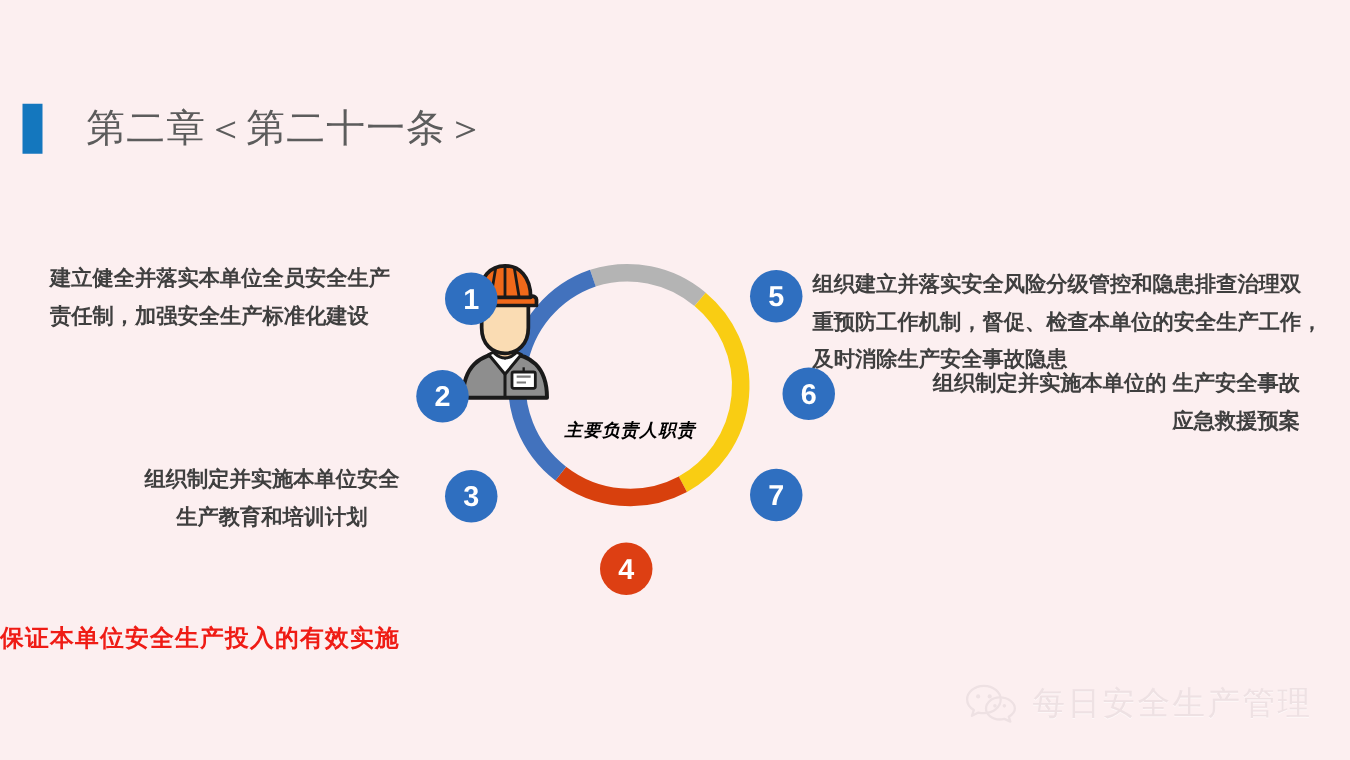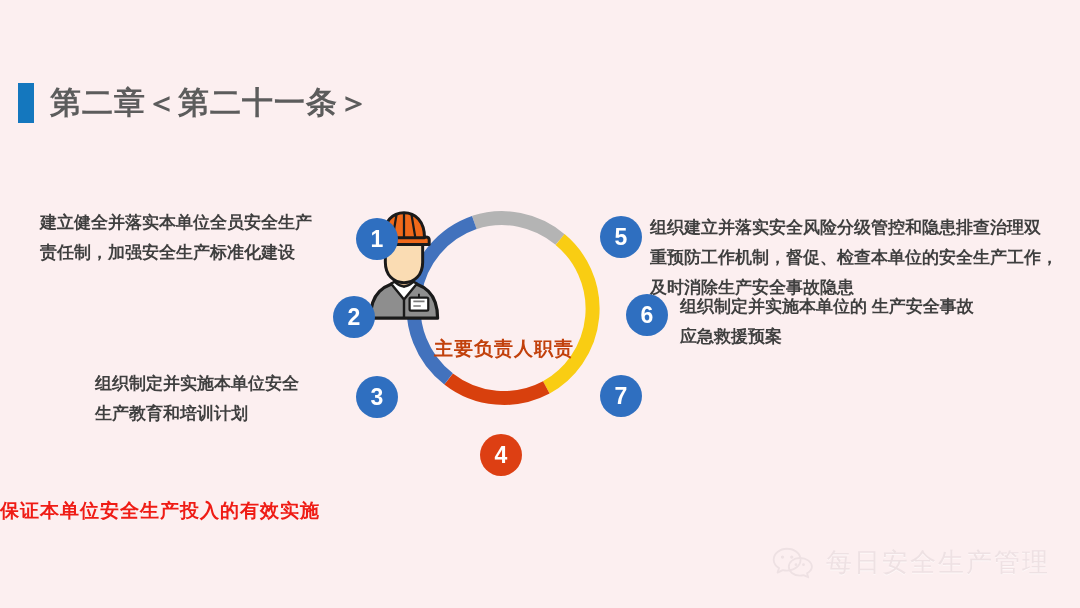--- a/index.html
+++ b/index.html
@@ -27,24 +27,25 @@
     align-items: center;
   }
   .title-bar {
     width: 16px;
     height: 40px;
     background: #1477be;
     margin-right: 16px;
   }
   .title-text {
     font-size: 31px;
-    font-weight: bold;
+    font-weight: normal;
     color: #5c5c5c;
     letter-spacing: 1px;
     white-space: nowrap;
+    margin-left: 19px;
   }
 
   
   .ring-wrap {
     position: absolute;
     left: 404px;
     top: 208px;
     width: 200px;
     height: 200px;
   }
@@ -60,24 +61,25 @@
     transform: translateX(-50%);
     width: 112px;
     height: 112px;
   }
   .center-label {
     position: absolute;
     left: 0;
     right: 0;
     top: 128px;
     text-align: center;
-    font-size: 19px;
-    font-weight: bold;
-    color: #c2410c;
+    font-size: 14px;
+    font-weight: bold;
+    color: #000000;
     letter-spacing: 1px;
+    font-style: italic;
   }
 
   
   .badge {
     position: absolute;
     width: 42px;
     height: 42px;
     border-radius: 50%;
     background: #2f6fc0;
     color: #ffffff;
@@ -93,21 +95,21 @@
   
   .item-text {
     position: absolute;
     font-size: 17px;
     font-weight: bold;
     color: #3f3f3f;
     line-height: 30px;
     white-space: pre-line;
   }
   .item-text.right { }
-  .item-text.center { }
+  .item-text.center { text-align: center; }
   .item-text.left { text-align: left; }
 
   
   .red-caption {
     position: absolute;
     left: 0;
     right: 0;
     top: 498px;
     text-align: left;
     font-size: 19px;
@@ -191,21 +193,21 @@
   <div class="item-text center" style="left:95px; top:369px; width:245px;">组织制定并实施本单位安全
 生产教育和培训计划</div>
   <div class="badge" style="left:356px; top:376px;">3</div>
 
   <div class="badge" style="left:600px; top:216px;">5</div>
   <div class="item-text left" style="left:650px; top:203px; width:420px;margin-top:10px;">组织建立并落实安全风险分级管控和隐患排查治理双
 重预防工作机制，督促、检查本单位的安全生产工作，
 及时消除生产安全事故隐患</div>
 
   <div class="badge" style="left:626px; top:294px;">6</div>
-  <div class="item-text left" style="left:680px; top:292px; width:360px;">组织制定并实施本单位的 生产安全事故
+  <div class="item-text left" style="left:680px; top:292px; width:360px;text-align:right;">组织制定并实施本单位的 生产安全事故
 应急救援预案</div>
 
   <div class="badge" style="left:600px; top:375px;">7</div>
 
   <div class="badge red" style="left:480px; top:434px;">4</div>
   <div class="red-caption">保证本单位安全生产投入的有效实施</div>
 
   <div class="watermark">
     <svg class="wm-logo" viewBox="0 0 50 40">
       <path d="M 18 3 C 9 3 2 9 2 16 C 2 20 4.5 23.6 8.4 26 L 6.6 31.5 L 12.8 28.4 C 14.5 28.8 16.2 29 18 29 C 27 29 34 23 34 16 C 34 9 27 3 18 3 Z" fill="none" stroke="#e3d6d9" stroke-width="2.2" stroke-linejoin="round"></path>

